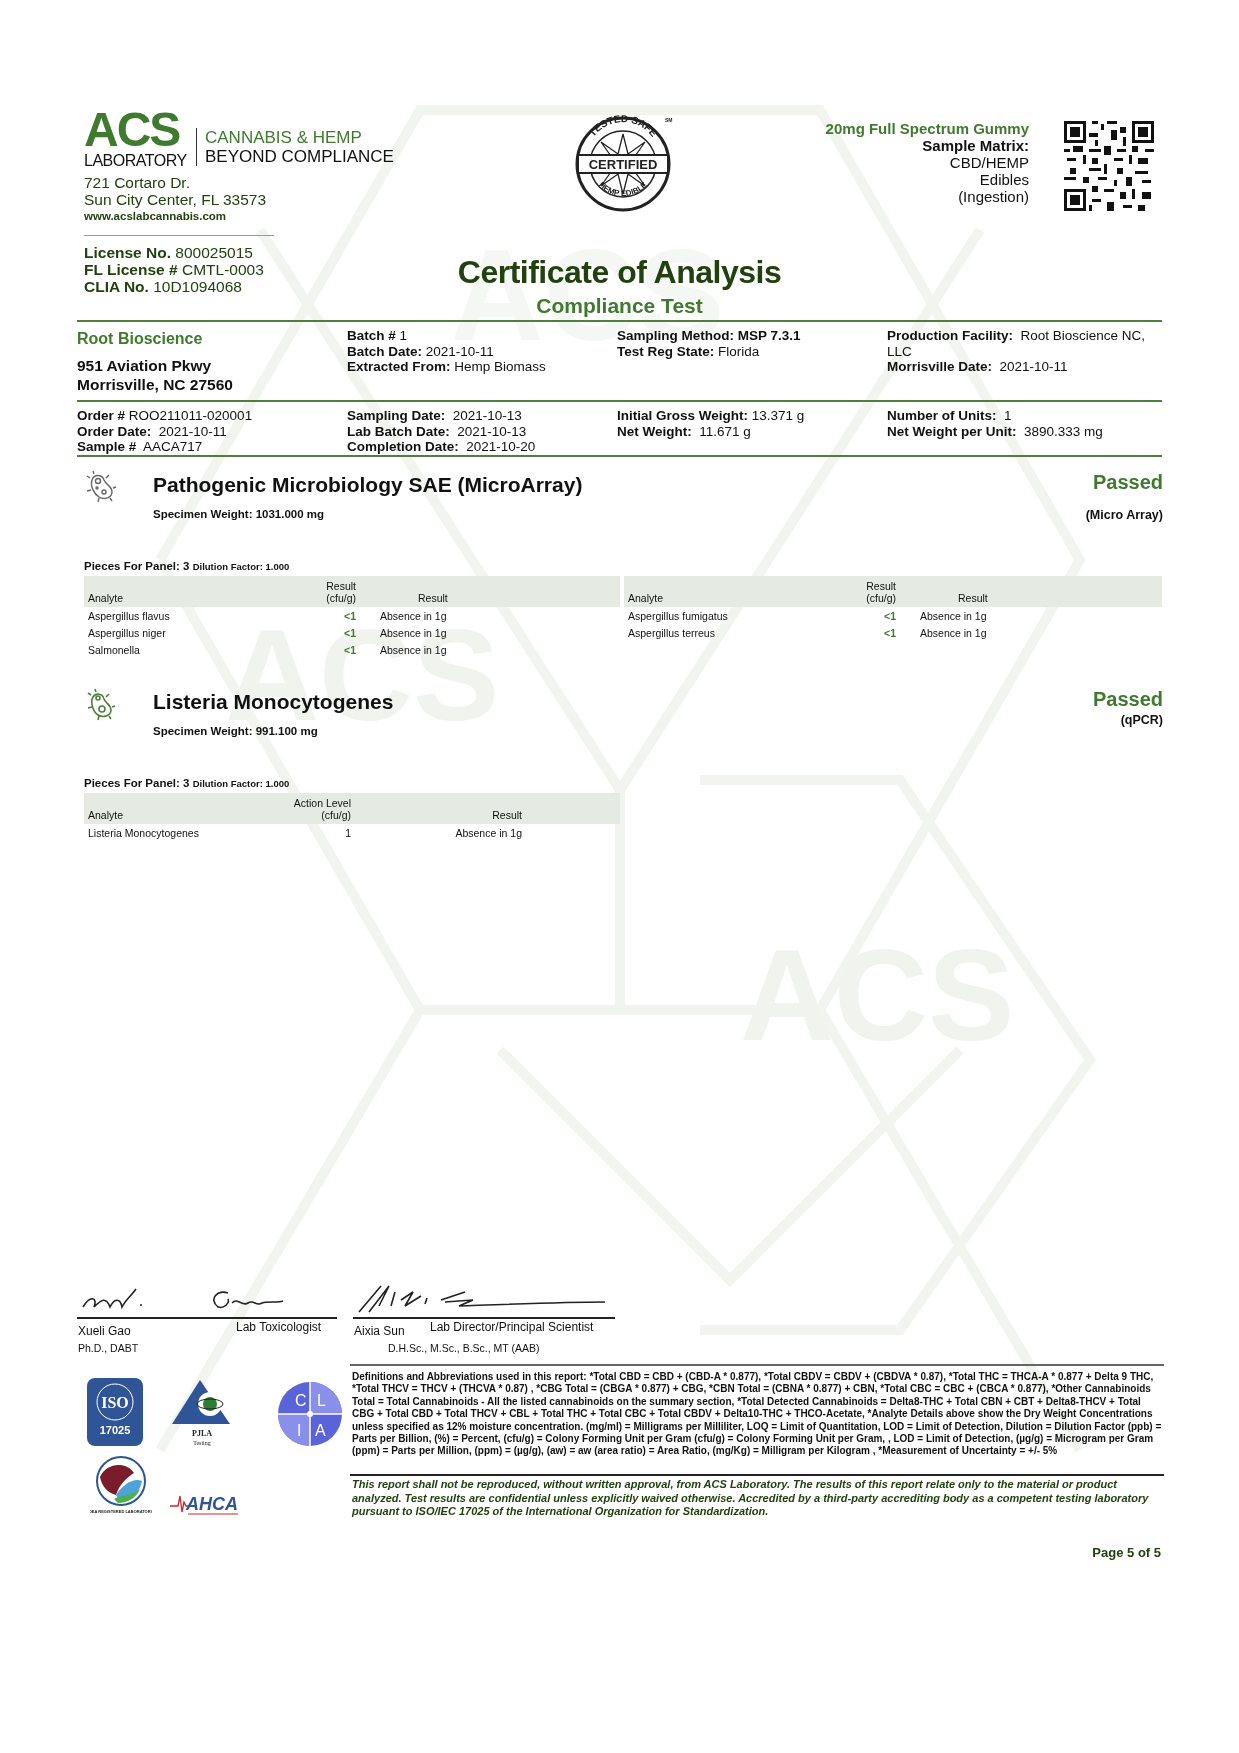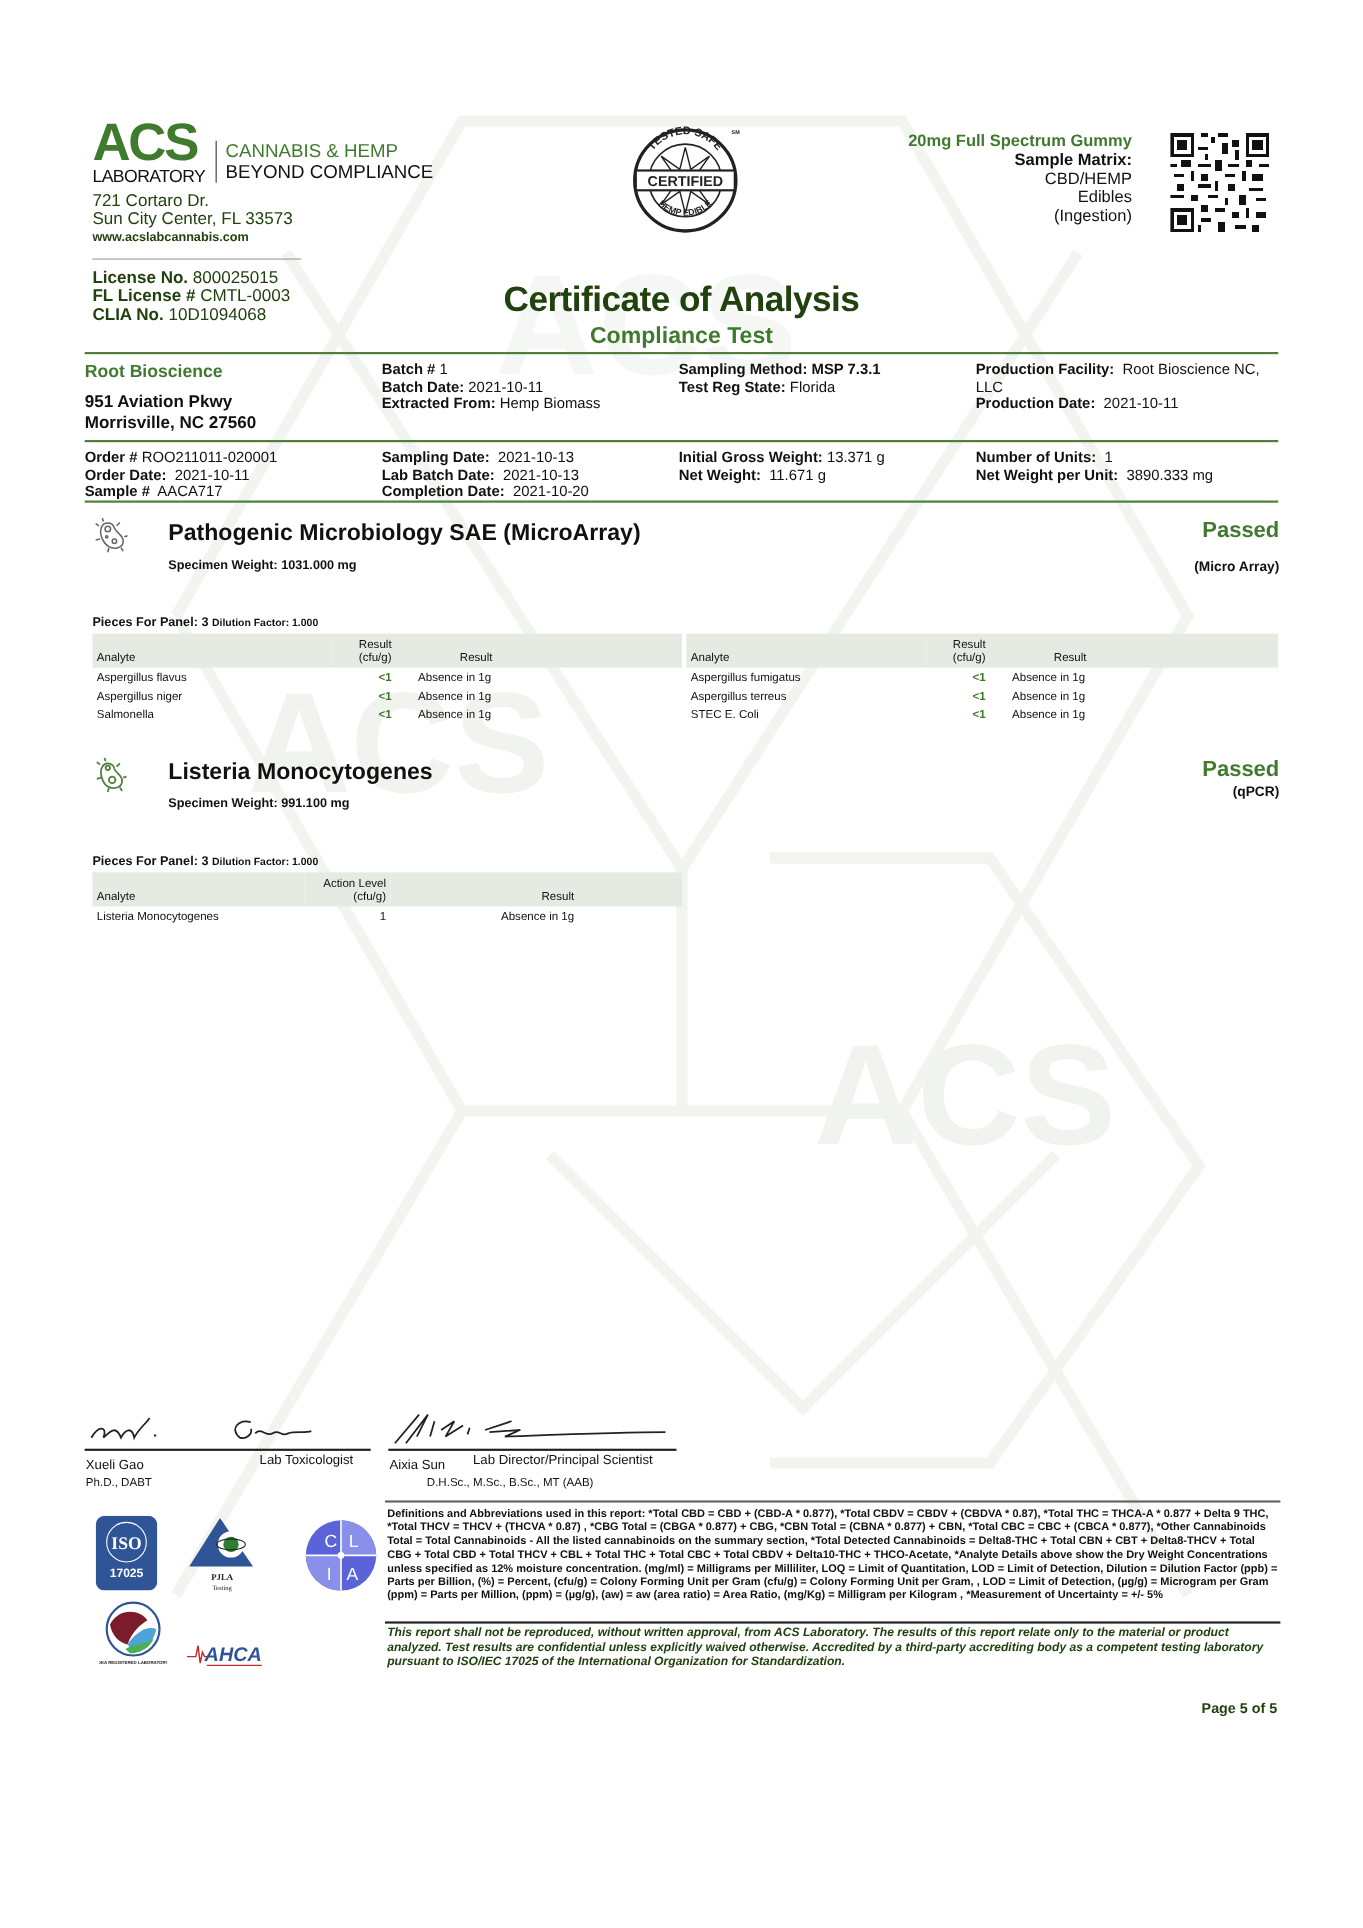--- a/index.html
+++ b/index.html
@@ -203,21 +203,21 @@
     <div><span class="lbl">Extracted From:</span> <span>Hemp Biomass</span></div>
   </div>
 
   <div class="abs info" style="left:617px; top:328px;">
     <div><span class="lbl">Sampling Method:</span> <span class="lbl">MSP 7.3.1</span></div>
     <div><span class="lbl">Test Reg State:</span> <span>Florida</span></div>
   </div>
 
   <div class="abs info" style="left:887px; top:328px; width:275px;">
     <div><span class="lbl">Production Facility:</span>&nbsp; <span>Root Bioscience NC, LLC</span></div>
-    <div><span class="lbl">Production Date:</span>&nbsp; <span>2021-10-11</span></div>
+    <div><span class="lbl">Morrisville Date:</span>&nbsp; <span>2021-10-11</span></div>
   </div>
 
   <div class="abs hr" style="top:400px;"></div>
 
   <div class="abs info" style="left:77px; top:408px;">
     <div><span class="lbl">Order #</span> <span>ROO211011-020001</span></div>
     <div><span class="lbl">Order Date:</span>&nbsp; <span>2021-10-11</span></div>
     <div><span class="lbl">Sample #</span>&nbsp; <span>AACA717</span></div>
   </div>
   <div class="abs info" style="left:347px; top:408px;">
@@ -289,25 +289,20 @@
       </tr>
     </thead>
     <tbody>
       <tr>
           <td>Aspergillus fumigatus</td>
           <td style="text-align:right;" class="num-ok">&lt;1</td>
           <td style="padding-left:20px;">Absence in 1g</td>
         </tr>
       <tr>
           <td>Aspergillus terreus</td>
-          <td style="text-align:right;" class="num-ok">&lt;1</td>
-          <td style="padding-left:20px;">Absence in 1g</td>
-        </tr>
-      <tr>
-          <td>STEC E. Coli</td>
           <td style="text-align:right;" class="num-ok">&lt;1</td>
           <td style="padding-left:20px;">Absence in 1g</td>
         </tr>
     </tbody>
   </table>
 
   <svg class="abs sec-icon" style="left:84px; top:688px;" viewBox="0 0 34 34">
     <g fill="none" stroke="#4f7f3a" stroke-width="1.6">
       <path d="M9,9 C12,4 19,6 20,11 C21,15 27,16 27,22 C27,28 19,30 14,27 C9,24 6,14 9,9 Z"></path>
       <circle cx="14" cy="10" r="2"></circle>

